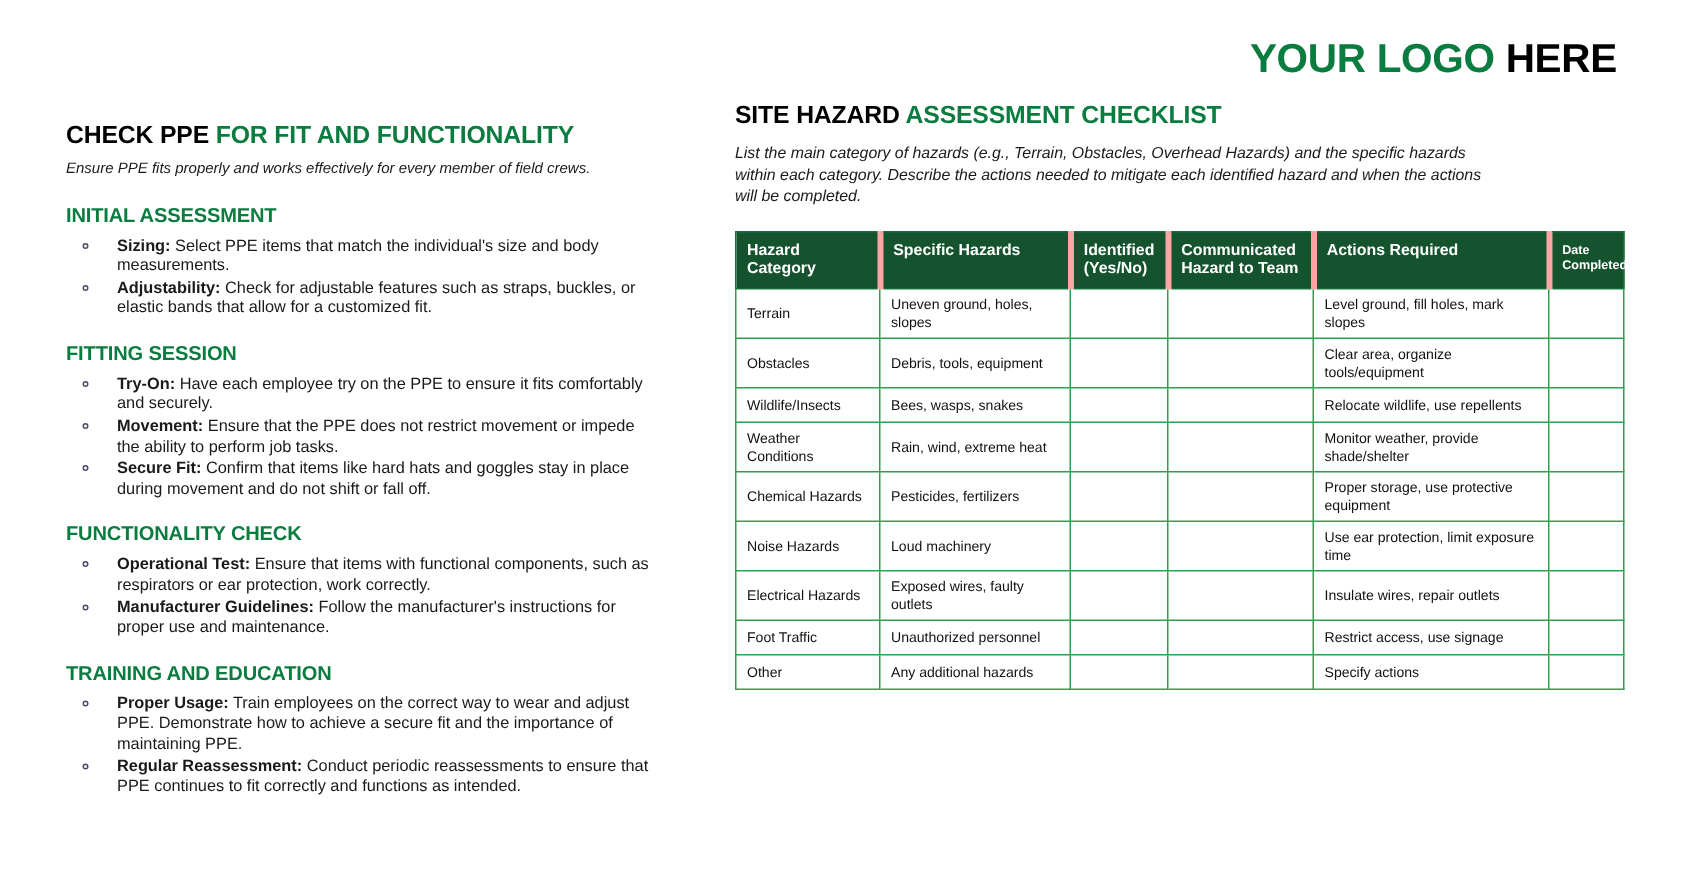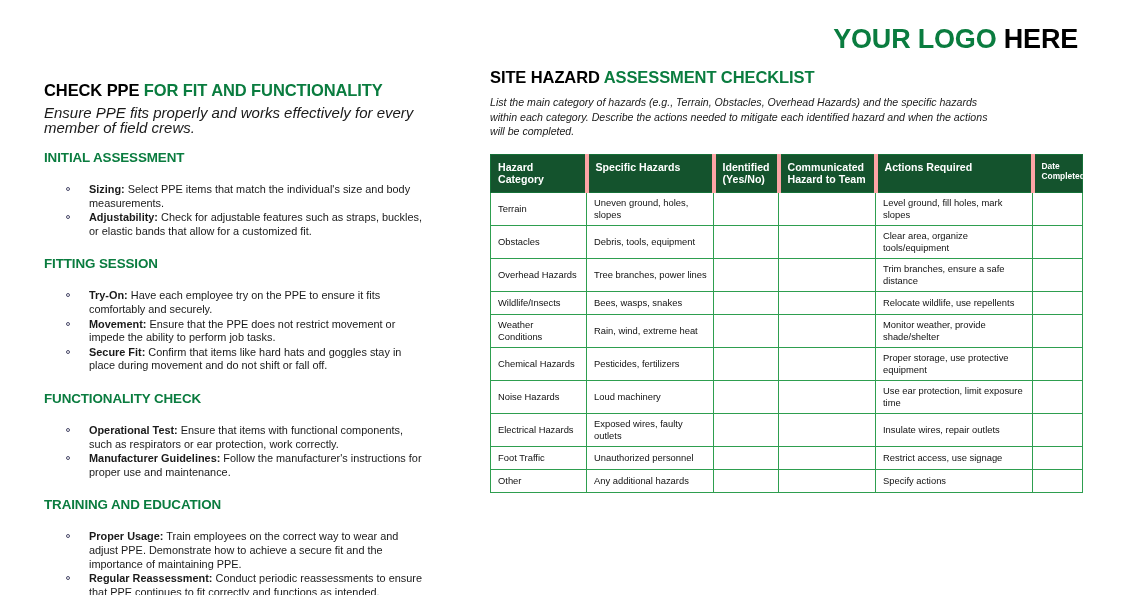--- a/index.html
+++ b/index.html
@@ -63,21 +63,21 @@
 
   .col-head {
     font-size: 16.5px;
     font-weight: bold;
     letter-spacing: -0.1px;
     line-height: 20px;
     white-space: nowrap;
   }
   .col-sub {
     font-style: italic;
-    font-size: 15px;
+    font-size: 10px;
     line-height: 14.5px;
     color: #1a1a1a;
     margin-top: 6px;
   }
   .col-sub-right {
     font-style: italic;
     font-size: 10.6px;
     line-height: 14.6px;
     color: #1a1a1a;
     margin-top: 8px;
@@ -90,21 +90,21 @@
     color: #0a7c3f;
     font-size: 13.4px;
     font-weight: bold;
     letter-spacing: -0.1px;
     line-height: 17px;
     margin-bottom: 3px;
     white-space: nowrap;
   }
   ul.bullets {
     list-style: none;
-    margin: 17px;
+    margin: 6px;
     padding: 0;
   }
   ul.bullets > li {
     position: relative;
     padding-left: 28px;
     font-size: 10.9px;
     line-height: 13.6px;
     margin-bottom: 1px;
     color: #1a1a1a;
   }
@@ -263,28 +263,20 @@
       </tr>
       <tr>
         <td>Obstacles</td>
         <td>Debris, tools, equipment</td>
         <td></td>
         <td></td>
         <td>Clear area, organize tools/equipment</td>
         <td></td>
       </tr>
       <tr>
-        <td>Overhead Hazards</td>
-        <td>Tree branches, power lines</td>
-        <td></td>
-        <td></td>
-        <td>Trim branches, ensure a safe distance</td>
-        <td></td>
-      </tr>
-      <tr>
         <td>Wildlife/Insects</td>
         <td>Bees, wasps, snakes</td>
         <td></td>
         <td></td>
         <td>Relocate wildlife, use repellents</td>
         <td></td>
       </tr>
       <tr>
         <td>Weather Conditions</td>
         <td>Rain, wind, extreme heat</td>

